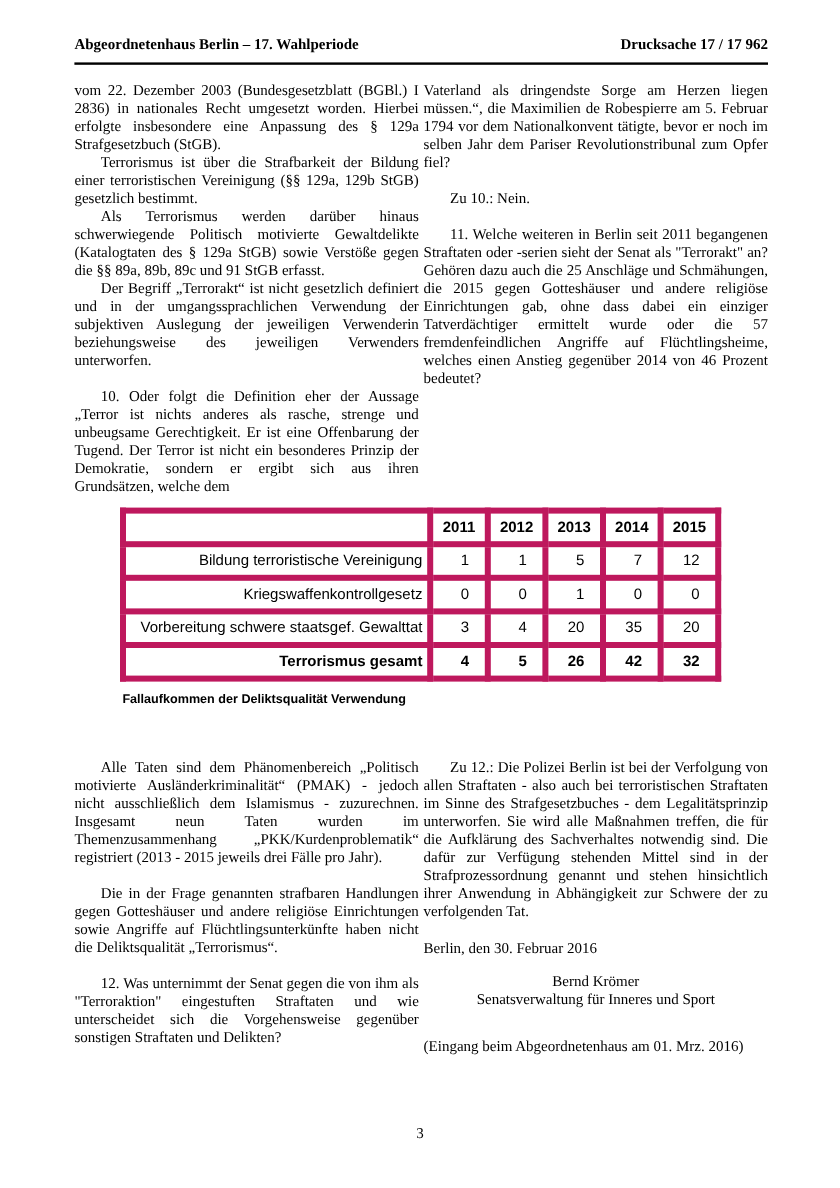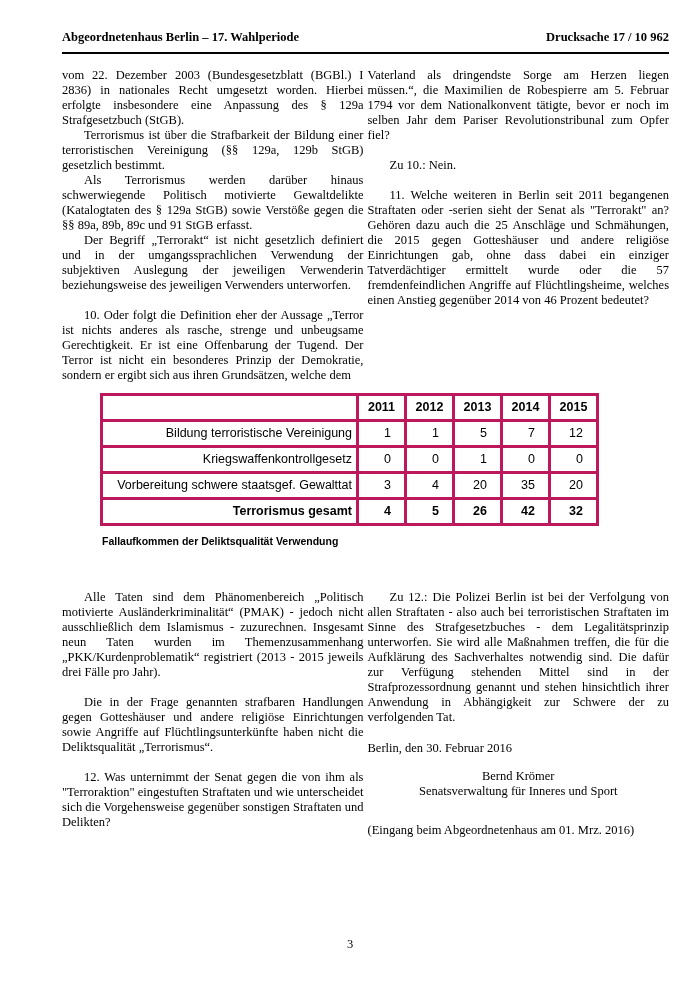--- a/index.html
+++ b/index.html
@@ -6,21 +6,21 @@
   .page {
     width: 700px;
     height: 990px;
     box-sizing: border-box;
     position: relative;
     background: #ffffff;
     color: #000000;
     font-family: "Liberation Serif", serif;
     font-size: 12.5px;
     line-height: 15px;
-    padding: 30px 31px 0 62px;
+    padding: 30px 60px 0 62px;
     overflow: hidden;
   }
   .doc-header {
     display: flex;
     justify-content: space-between;
     font-weight: bold;
     font-size: 12.5px;
     padding-bottom: 7px;
     border-bottom: 2px solid #000;
   }
@@ -38,21 +38,21 @@
     margin: 10px 0 0 38px;
     font-family: "Liberation Sans", sans-serif;
   }
   .table-block table {
     border-collapse: collapse;
     table-layout: fixed;
     width: 498px;
     border: 2px solid #000;
   }
   .table-block th, .table-block td {
-    border: 3px solid #be185d;
+    border: 5px solid #be185d;
     font-size: 12.5px;
     line-height: 15px;
     height: 21px;
     padding: 1px 4px;
     overflow: hidden;
     white-space: nowrap;
   }
   .table-block col.label-col { width: 256px; }
   .table-block col.year-col { width: 48px; }
   .table-block th.year { text-align: center; font-weight: bold; }
@@ -83,21 +83,21 @@
     font-size: 12.5px;
   }
 </style>
 </head>
 <body>
 
 <div class="page">
 
   <div class="doc-header">
     <span>Abgeordnetenhaus Berlin  – 17. Wahlperiode</span>
-    <span>Drucksache 17 / 10 962</span>
+    <span>Drucksache 17 / 17 962</span>
   </div>
 
   <div class="cols">
     <div class="col">
       <p>vom 22. Dezember 2003 (Bundesgesetzblatt (BGBl.) I 2836) in nationales Recht umgesetzt worden. Hierbei erfolgte insbesondere eine Anpassung des § 129a Strafgesetzbuch (StGB).</p>
       <p class="indent">Terrorismus ist über die Strafbarkeit der Bildung einer terroristischen Vereinigung (§§ 129a, 129b StGB) gesetzlich bestimmt.</p>
       <p class="indent">Als Terrorismus werden darüber hinaus schwerwiegende Politisch motivierte Gewaltdelikte (Katalogtaten des § 129a StGB) sowie Verstöße gegen die §§ 89a, 89b, 89c und 91 StGB erfasst.</p>
       <p class="indent">Der Begriff „Terrorakt“ ist nicht gesetzlich definiert und in der umgangssprachlichen Verwendung der subjektiven Auslegung der jeweiligen Verwenderin beziehungsweise des jeweiligen Verwenders unterworfen.</p>
       <p class="indent gap">10. Oder folgt die Definition eher der Aussage „Terror ist nichts anderes als rasche, strenge und unbeugsame Gerechtigkeit. Er ist eine Offenbarung der Tugend. Der Terror ist nicht ein besonderes Prinzip der Demokratie, sondern er ergibt sich aus ihren Grundsätzen, welche dem</p>
     </div>

